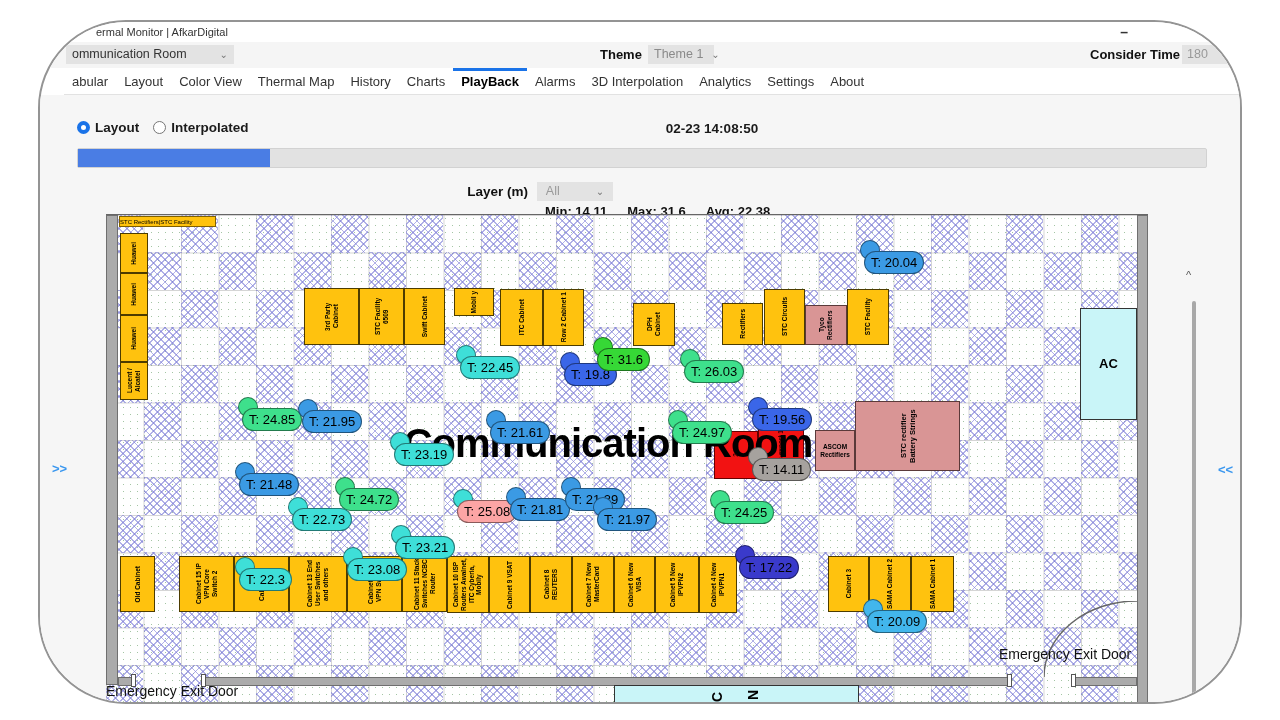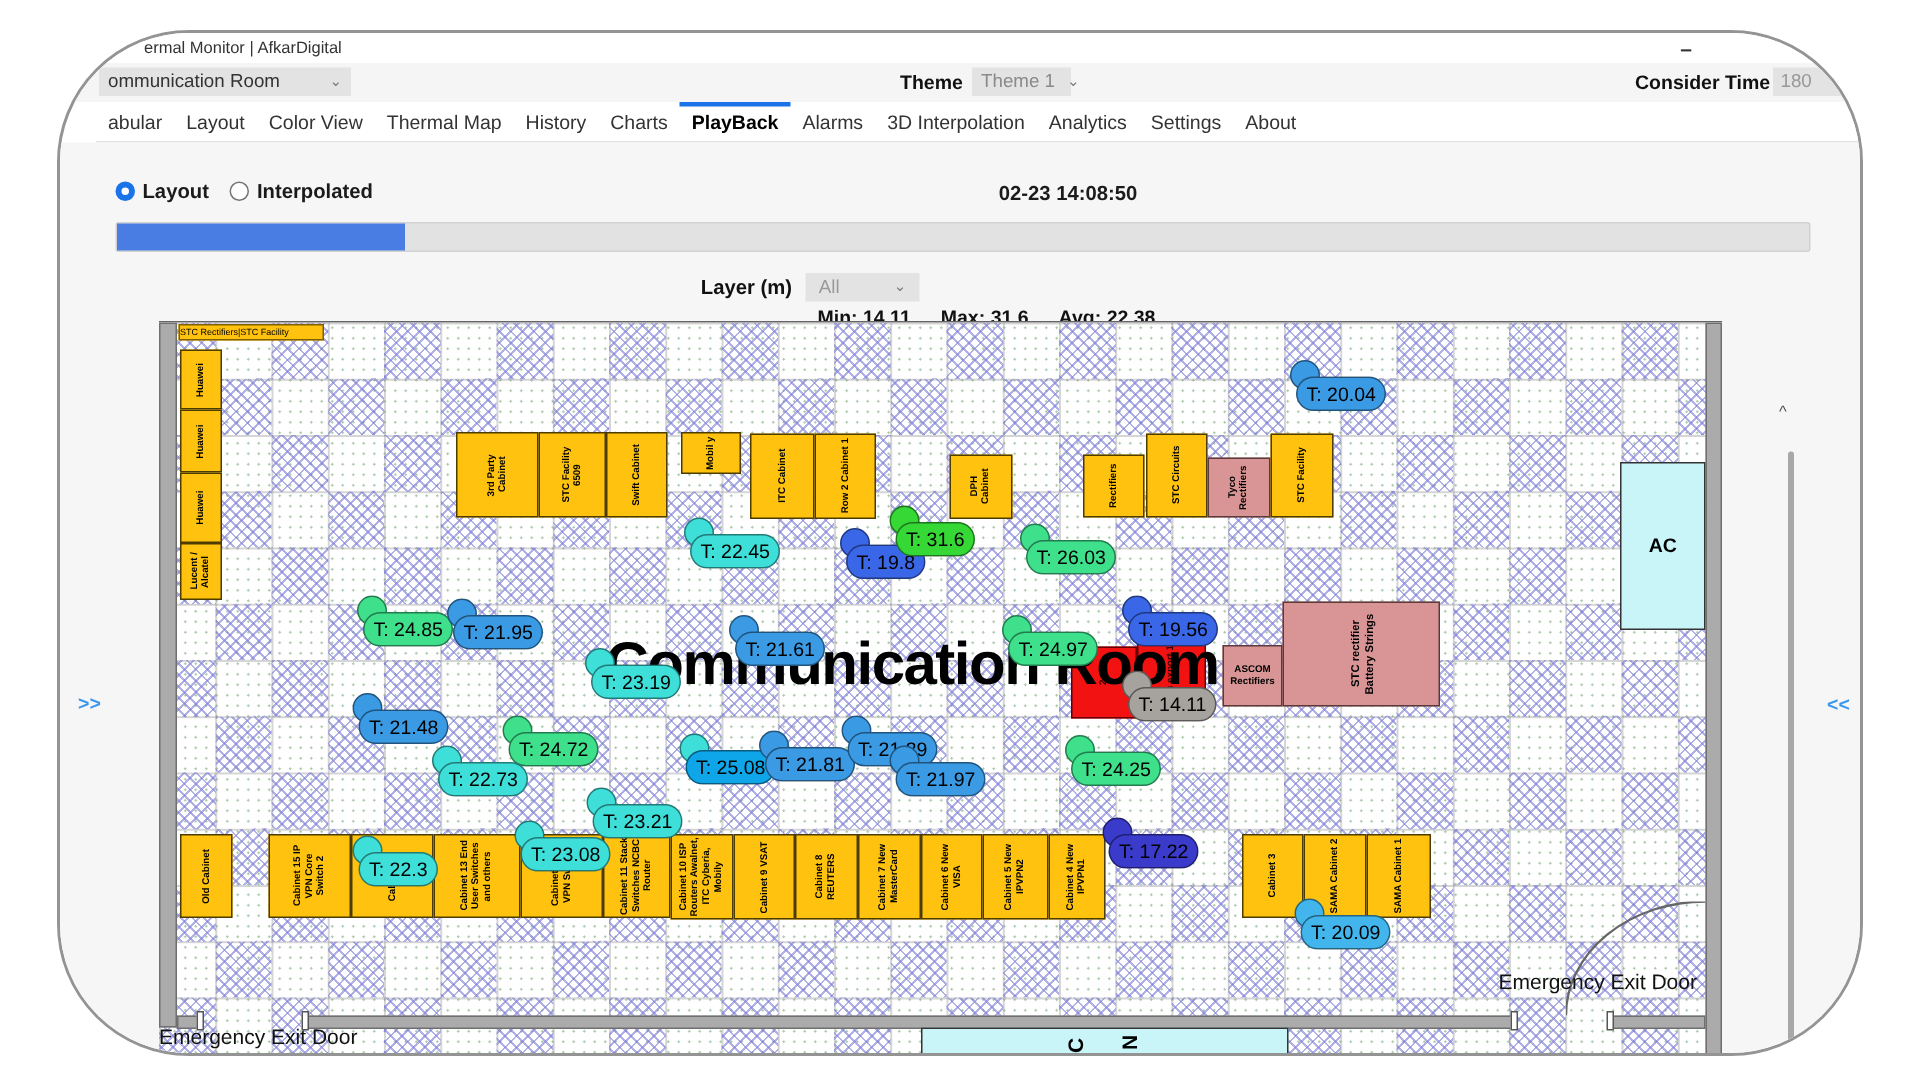--- a/index.html
+++ b/index.html
@@ -330,21 +330,21 @@
         <div class="sensor" style="left: 136px; top: 193px;"><span class="dot" style="background: rgb(62, 224, 140);"></span><span class="pill" style="background: rgb(62, 224, 140);">T: 24.85</span></div>
         <div class="sensor" style="left: 196px; top: 195px;"><span class="dot" style="background: rgb(59, 154, 228);"></span><span class="pill" style="background: rgb(59, 154, 228);">T: 21.95</span></div>
         <div class="sensor" style="left: 133px; top: 258px;"><span class="dot" style="background: rgb(59, 154, 228);"></span><span class="pill" style="background: rgb(59, 154, 228);">T: 21.48</span></div>
         <div class="sensor" style="left: 288px; top: 228px;"><span class="dot" style="background: rgb(62, 223, 216);"></span><span class="pill" style="background: rgb(62, 223, 216);">T: 23.19</span></div>
         <div class="sensor" style="left: 384px; top: 206px;"><span class="dot" style="background: rgb(59, 154, 228);"></span><span class="pill" style="background: rgb(59, 154, 228);">T: 21.61</span></div>
         <div class="sensor" style="left: 566px; top: 206px;"><span class="dot" style="background: rgb(62, 224, 140);"></span><span class="pill" style="background: rgb(62, 224, 140);">T: 24.97</span></div>
         <div class="sensor" style="left: 646px; top: 193px;"><span class="dot" style="background: rgb(58, 102, 232);"></span><span class="pill" style="background: rgb(58, 102, 232);">T: 19.56</span></div>
         <div class="sensor" style="left: 646px; top: 243px;"><span class="dot" style="background: rgb(166, 162, 158);"></span><span class="pill" style="background: rgb(166, 162, 158);">T: 14.11</span></div>
         <div class="sensor" style="left: 233px; top: 273px;"><span class="dot" style="background: rgb(62, 224, 140);"></span><span class="pill" style="background: rgb(62, 224, 140);">T: 24.72</span></div>
         <div class="sensor" style="left: 186px; top: 293px;"><span class="dot" style="background: rgb(62, 223, 216);"></span><span class="pill" style="background: rgb(62, 223, 216);">T: 22.73</span></div>
-        <div class="sensor" style="left: 351px; top: 285px;"><span class="dot" style="background: rgb(62, 223, 216);"></span><span class="pill" style="background: #0ea5e9;">T: 25.08</span></div>
+        <div class="sensor" style="left: 351px; top: 285px;"><span class="dot" style="background: rgb(62, 223, 216);"></span><span class="pill" style="background: #fca5a5;">T: 25.08</span></div>
         <div class="sensor" style="left: 404px; top: 283px;"><span class="dot" style="background: rgb(59, 154, 228);"></span><span class="pill" style="background: rgb(59, 154, 228); text-align: center;">T: 21.81</span></div>
         <div class="sensor" style="left: 459px; top: 273px;"><span class="dot" style="background: rgb(59, 154, 228);"></span><span class="pill" style="background: rgb(59, 154, 228);">T: 21.39</span></div>
         <div class="sensor" style="left: 491px; top: 293px; text-decoration: underline;"><span class="dot" style="background: rgb(59, 154, 228);"></span><span class="pill" style="background: rgb(59, 154, 228);">T: 21.97</span></div>
         <div class="sensor" style="left: 608px; top: 286px;"><span class="dot" style="background: rgb(62, 224, 140);"></span><span class="pill" style="background: rgb(62, 224, 140);">T: 24.25</span></div>
         <div class="sensor" style="left: 289px; top: 321px;"><span class="dot" style="background: rgb(62, 223, 216);"></span><span class="pill" style="background: rgb(62, 223, 216);">T: 23.21</span></div>
         <div class="sensor" style="left: 241px; top: 343px;"><span class="dot" style="background: rgb(62, 223, 216);"></span><span class="pill" style="background: rgb(62, 223, 216);">T: 23.08</span></div>
         <div class="sensor" style="left: 133px; top: 353px;"><span class="dot" style="background: rgb(62, 223, 216);"></span><span class="pill" style="background: rgb(62, 223, 216);">T: 22.3</span></div>
         <div class="sensor" style="left: 633px; top: 341px;"><span class="dot" style="background: rgb(58, 58, 203);"></span><span class="pill" style="background: rgb(58, 58, 203);">T: 17.22</span></div>
         <div class="sensor" style="left: 761px; top: 395px;"><span class="dot" style="background: rgb(66, 182, 236);"></span><span class="pill" style="background: rgb(66, 182, 236);">T: 20.09</span></div>
       </div>

